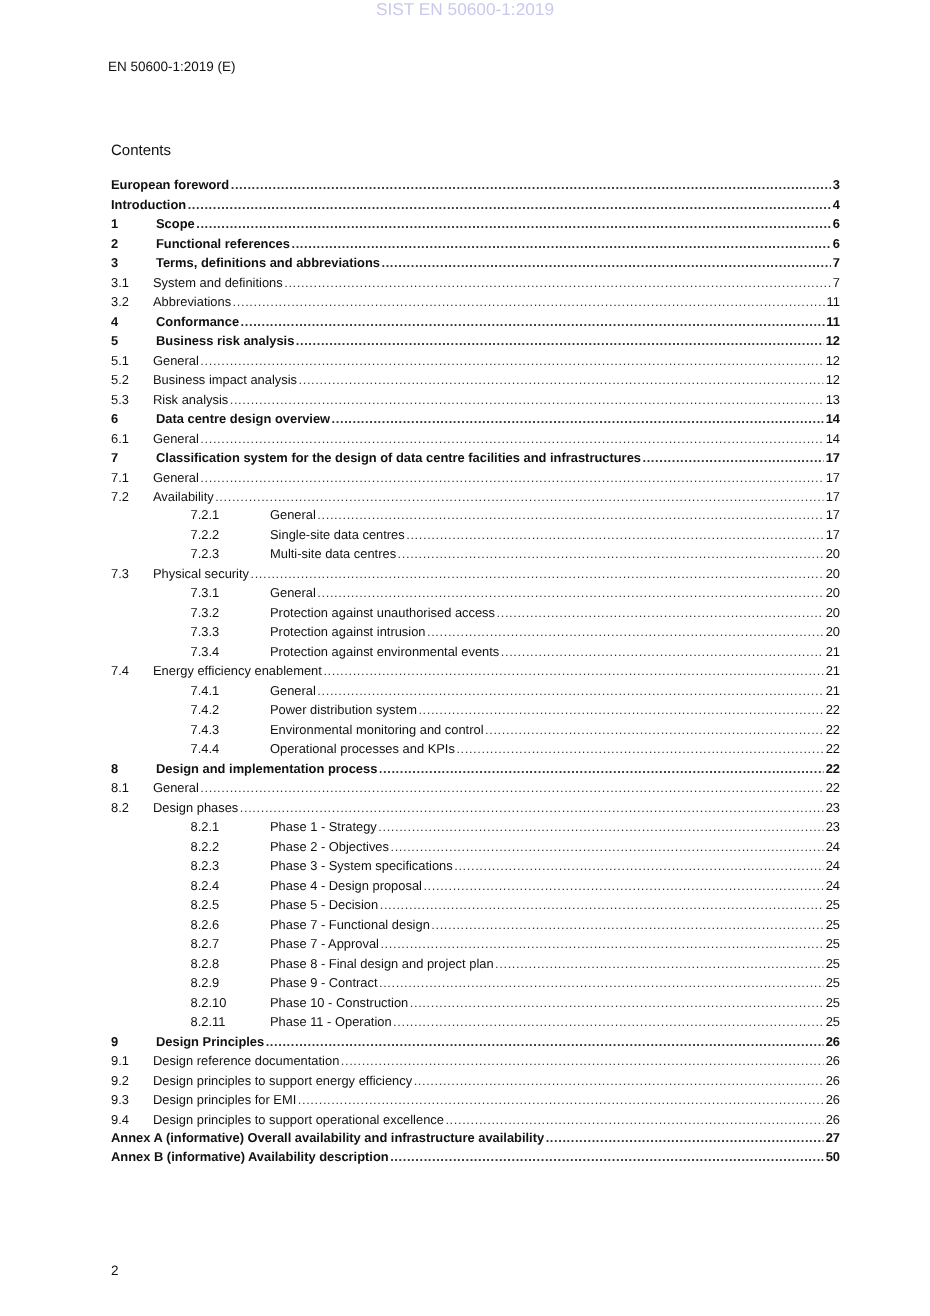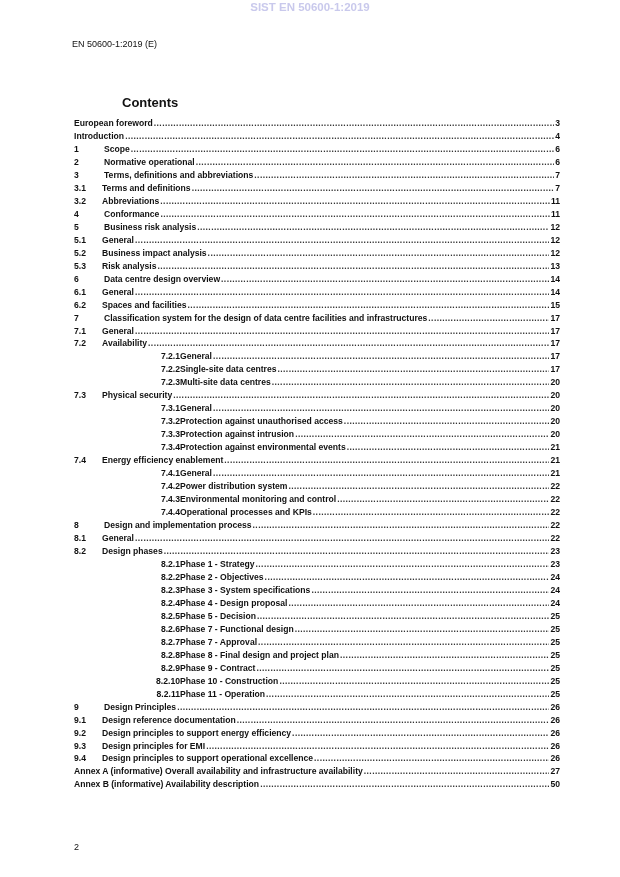--- a/index.html
+++ b/index.html
@@ -1,30 +1,30 @@
 <!DOCTYPE html>
 <html><head>
 <meta charset="utf-8">
 <style>
   html, body { margin:0; padding:0; background:#ffffff; }
   body { width:620px; height:877px; position:relative; overflow:hidden;
          font-family:"Liberation Sans", sans-serif; color:#111; }
   .watermark { position:absolute; top:0; left:0; width:620px; text-align:center;
-               font-weight:bold; font-size:11.5px; color:#c9c9ec; line-height:14px; }
+               font-weight:normal; font-size:11.5px; color:#c9c9ec; line-height:14px; }
   .doc-id { position:absolute; top:39px; left:72px; font-size:9px; color:#111; }
-  .contents-title { position:absolute; top:95px; left:74px; font-size:13px; font-weight:bold;margin-left:48px; }
+  .contents-title { position:absolute; top:95px; left:74px; font-size:10px; font-weight:normal; }
   .toc { position:absolute; top:117px; left:74px; width:486px; }
   .row { position:relative; height:12.97px; line-height:12.97px; font-size:8.6px;
-         white-space:nowrap; display:flex;font-weight:bold; }
+         white-space:nowrap; display:flex; }
   .row.bold { font-weight:bold; }
   .num { flex:none; }
   .lvl0 .num { width:0; }
   .lvl1 .num { width:30px; }
   .lvl2 .num { width:28px; }
-  .lvl3 .num { width:53px; padding-left:53px; box-sizing:content-box;text-align:right; }
+  .lvl3 .num { width:53px; padding-left:53px; box-sizing:content-box; }
   .title { flex:none; background:#fff; padding-right:1px; }
   .dots { flex:1 1 auto; overflow:hidden; color:#333; letter-spacing:0.4px; }
   .dots::before { content:"..............................................................................................................................................................................................................................................................................................................................."; }
   .page { flex:none; padding-left:1px; text-align:right; }
   .page-num { position:absolute; top:842px; left:74px; font-size:9px; }
 </style>
 </head>
 <body>
 
 <div class="watermark">SIST EN 50600-1:2019</div>
@@ -45,33 +45,33 @@
       <span class="page">4</span>
     </div>
     <div class="row lvl1 bold">
       <span class="num">1</span>
       <span class="title">Scope</span>
       <span class="dots"></span>
       <span class="page">6</span>
     </div>
     <div class="row lvl1 bold">
       <span class="num">2</span>
-      <span class="title">Normative operational</span>
+      <span class="title">Functional references</span>
       <span class="dots"></span>
       <span class="page">6</span>
     </div>
     <div class="row lvl1 bold">
       <span class="num">3</span>
       <span class="title">Terms, definitions and abbreviations</span>
       <span class="dots"></span>
       <span class="page">7</span>
     </div>
     <div class="row lvl2">
       <span class="num">3.1</span>
-      <span class="title">Terms and definitions</span>
+      <span class="title">System and definitions</span>
       <span class="dots"></span>
       <span class="page">7</span>
     </div>
     <div class="row lvl2">
       <span class="num">3.2</span>
       <span class="title">Abbreviations</span>
       <span class="dots"></span>
       <span class="page">11</span>
     </div>
     <div class="row lvl1 bold">
@@ -108,26 +108,20 @@
       <span class="num">6</span>
       <span class="title">Data centre design overview</span>
       <span class="dots"></span>
       <span class="page">14</span>
     </div>
     <div class="row lvl2">
       <span class="num">6.1</span>
       <span class="title">General</span>
       <span class="dots"></span>
       <span class="page">14</span>
-    </div>
-    <div class="row lvl2">
-      <span class="num">6.2</span>
-      <span class="title">Spaces and facilities</span>
-      <span class="dots"></span>
-      <span class="page">15</span>
     </div>
     <div class="row lvl1 bold">
       <span class="num">7</span>
       <span class="title">Classification system for the design of data centre facilities and infrastructures</span>
       <span class="dots"></span>
       <span class="page">17</span>
     </div>
     <div class="row lvl2">
       <span class="num">7.1</span>
       <span class="title">General</span>

